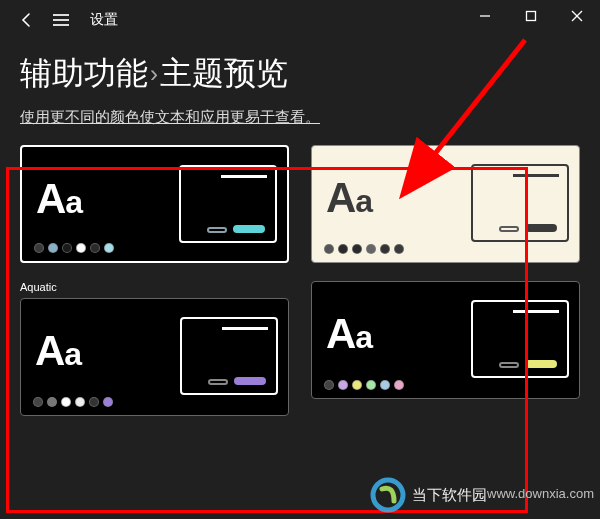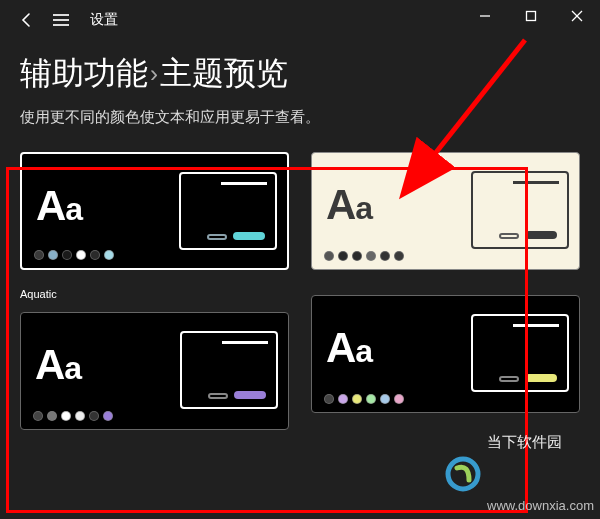--- a/index.html
+++ b/index.html
@@ -54,20 +54,21 @@
       font-weight: 500;
     }
     .breadcrumb .chev {
       font-size: 24px;
       color: #aaa;
     }
     .subtitle {
       padding: 8px 11px 18px 20px;
       font-size: 15px;
       color: #dddddd;
+      text-decoration: underline;
     }
     .red-box {
       position: absolute;
       left: 6px;
       top: 167px;
       width: 522px;
       height: 346px;
       border: 3px solid #ff0000;
       pointer-events: none;
       z-index: 50;
@@ -89,21 +90,20 @@
       grid-template-columns: 1fr 1fr;
       gap: 18px 22px;
     }
     .theme-card {
       border: 1px solid #666;
       border-radius: 4px;
       height: 118px;
       position: relative;
       padding: 7px;
       cursor: pointer;
-      margin-top: 7px;
     }
     .theme-card.selected {
       border: 2px solid #fff;
     }
     .aa {
       position: absolute;
       left: 14px;
       top: 28px;
       font-size: 42px;
       font-weight: 700;
@@ -169,21 +169,21 @@
       display: flex;
       align-items: center;
       gap: 6px;
       z-index: 70;
       opacity: 0.92;
     }
     .wm-logo {
       width: 36px;
       height: 36px;
     }
-    .wm-text { display: flex; flex-direction: column; line-height: 1.1; gap: 48px; }
+    .wm-text { display: flex; line-height: 1.1; }
     .wm-text .l1 { font-size: 15px; color: #fff; }
     .wm-text .l2 { font-size: 13px; color: #ccc; }
   </style>
 </head>
 <body>
 
 <div class="titlebar">
   <div class="back-btn">
     <svg width="16" height="16" viewBox="0 0 16 16">
       <path d="M10 2 L4 8 L10 14" stroke="#fff" stroke-width="1.6" fill="none" stroke-linecap="round"></path>

